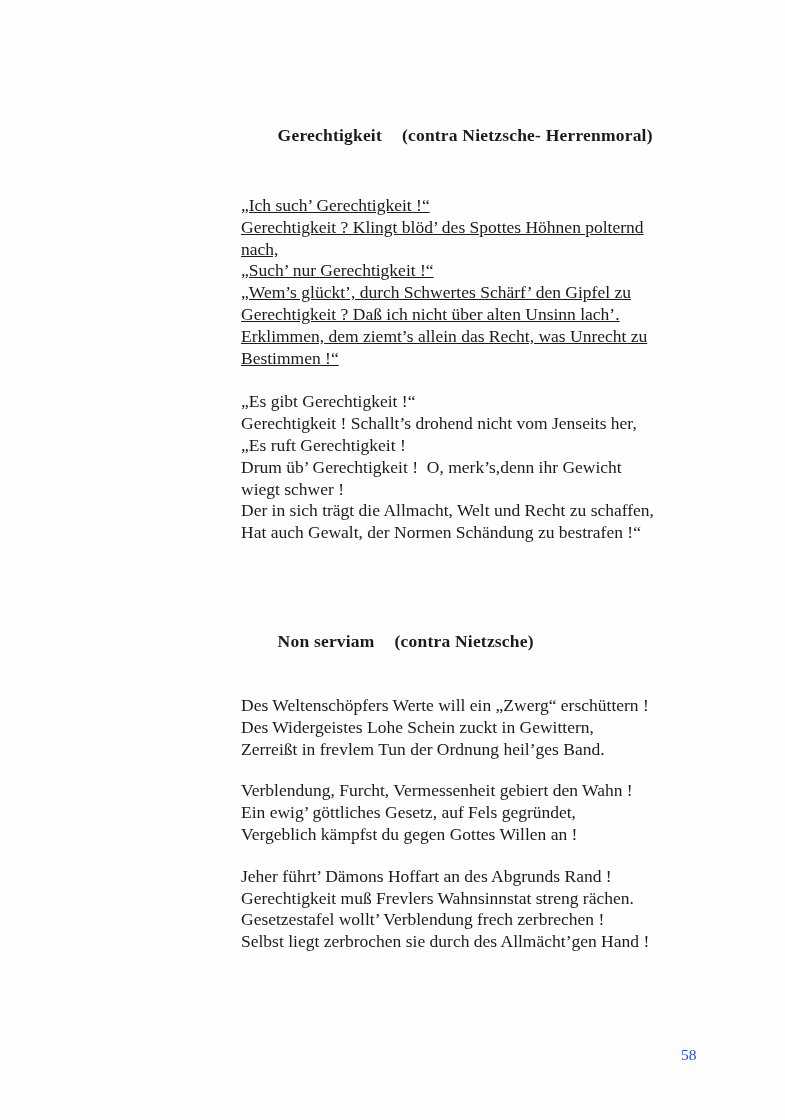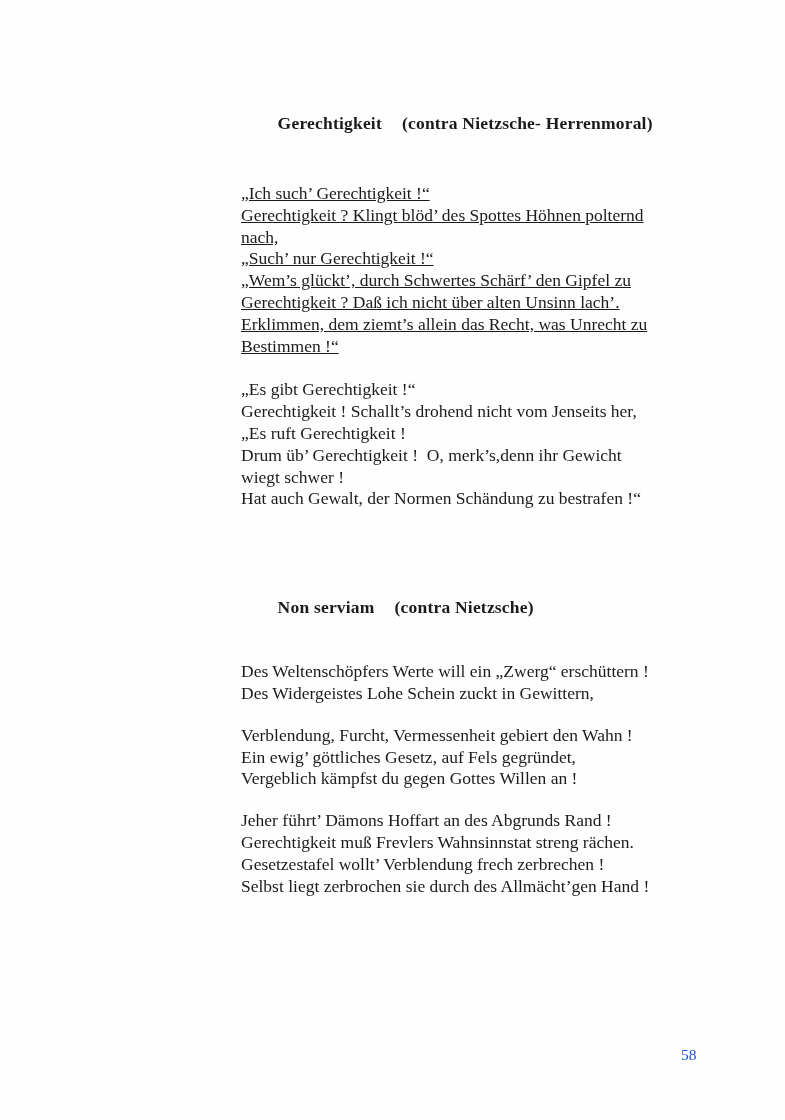--- a/index.html
+++ b/index.html
@@ -12,21 +12,21 @@
     width: 785px;
     height: 1120px;
     background: #fefefe;
     overflow: hidden;
     font-family: "Liberation Serif", "DejaVu Serif", serif;
     color: #1b1b1b;
   }
   .content {
     position: absolute;
     left: 241px;
-    top: 90px;
+    top: 102px;
     width: 520px;
   }
   .poem-heading {
     font-weight: 700;
     font-size: 17.5px;
     line-height: 22px;
     letter-spacing: 0.2px;
     white-space: pre;
   }
   .heading-subtitle {
@@ -78,32 +78,34 @@
         <div class="line">Erklimmen, dem ziemt’s allein das Recht, was Unrecht zu</div>
         <div class="line">Bestimmen !“</div>
       </div>
 
       <div class="stanza stanza-2">
         <div class="line">„Es gibt Gerechtigkeit !“</div>
         <div class="line">Gerechtigkeit ! Schallt’s drohend nicht vom Jenseits her,</div>
         <div class="line">„Es ruft Gerechtigkeit !</div>
         <div class="line">Drum üb’ Gerechtigkeit !  O, merk’s,denn ihr Gewicht</div>
         <div class="line">wiegt schwer !</div>
+        <div class="line">Der in sich trägt die Allmacht, Welt und Recht zu schaffen,</div>
         <div class="line">Hat auch Gewalt, der Normen Schändung zu bestrafen !“</div>
       </div>
     </section>
 
     <section class="poem poem-2">
       <h2 class="poem-heading" style="margin:0;">
         <span>Non serviam</span><span class="heading-subtitle">(contra Nietzsche)</span>
       </h2>
 
       <div class="stanza stanza-1">
         <div class="line">Des Weltenschöpfers Werte will ein „Zwerg“ erschüttern !</div>
         <div class="line">Des Widergeistes Lohe Schein zuckt in Gewittern,</div>
+        <div class="line">Zerreißt in frevlem Tun der Ordnung heil’ges Band.</div>
       </div>
 
       <div class="stanza stanza-2">
         <div class="line">Verblendung, Furcht, Vermessenheit gebiert den Wahn !</div>
         <div class="line">Ein ewig’ göttliches Gesetz, auf Fels gegründet,</div>
         <div class="line">Vergeblich kämpfst du gegen Gottes Willen an !</div>
       </div>
 
       <div class="stanza stanza-3">
         <div class="line">Jeher führt’ Dämons Hoffart an des Abgrunds Rand !</div>

